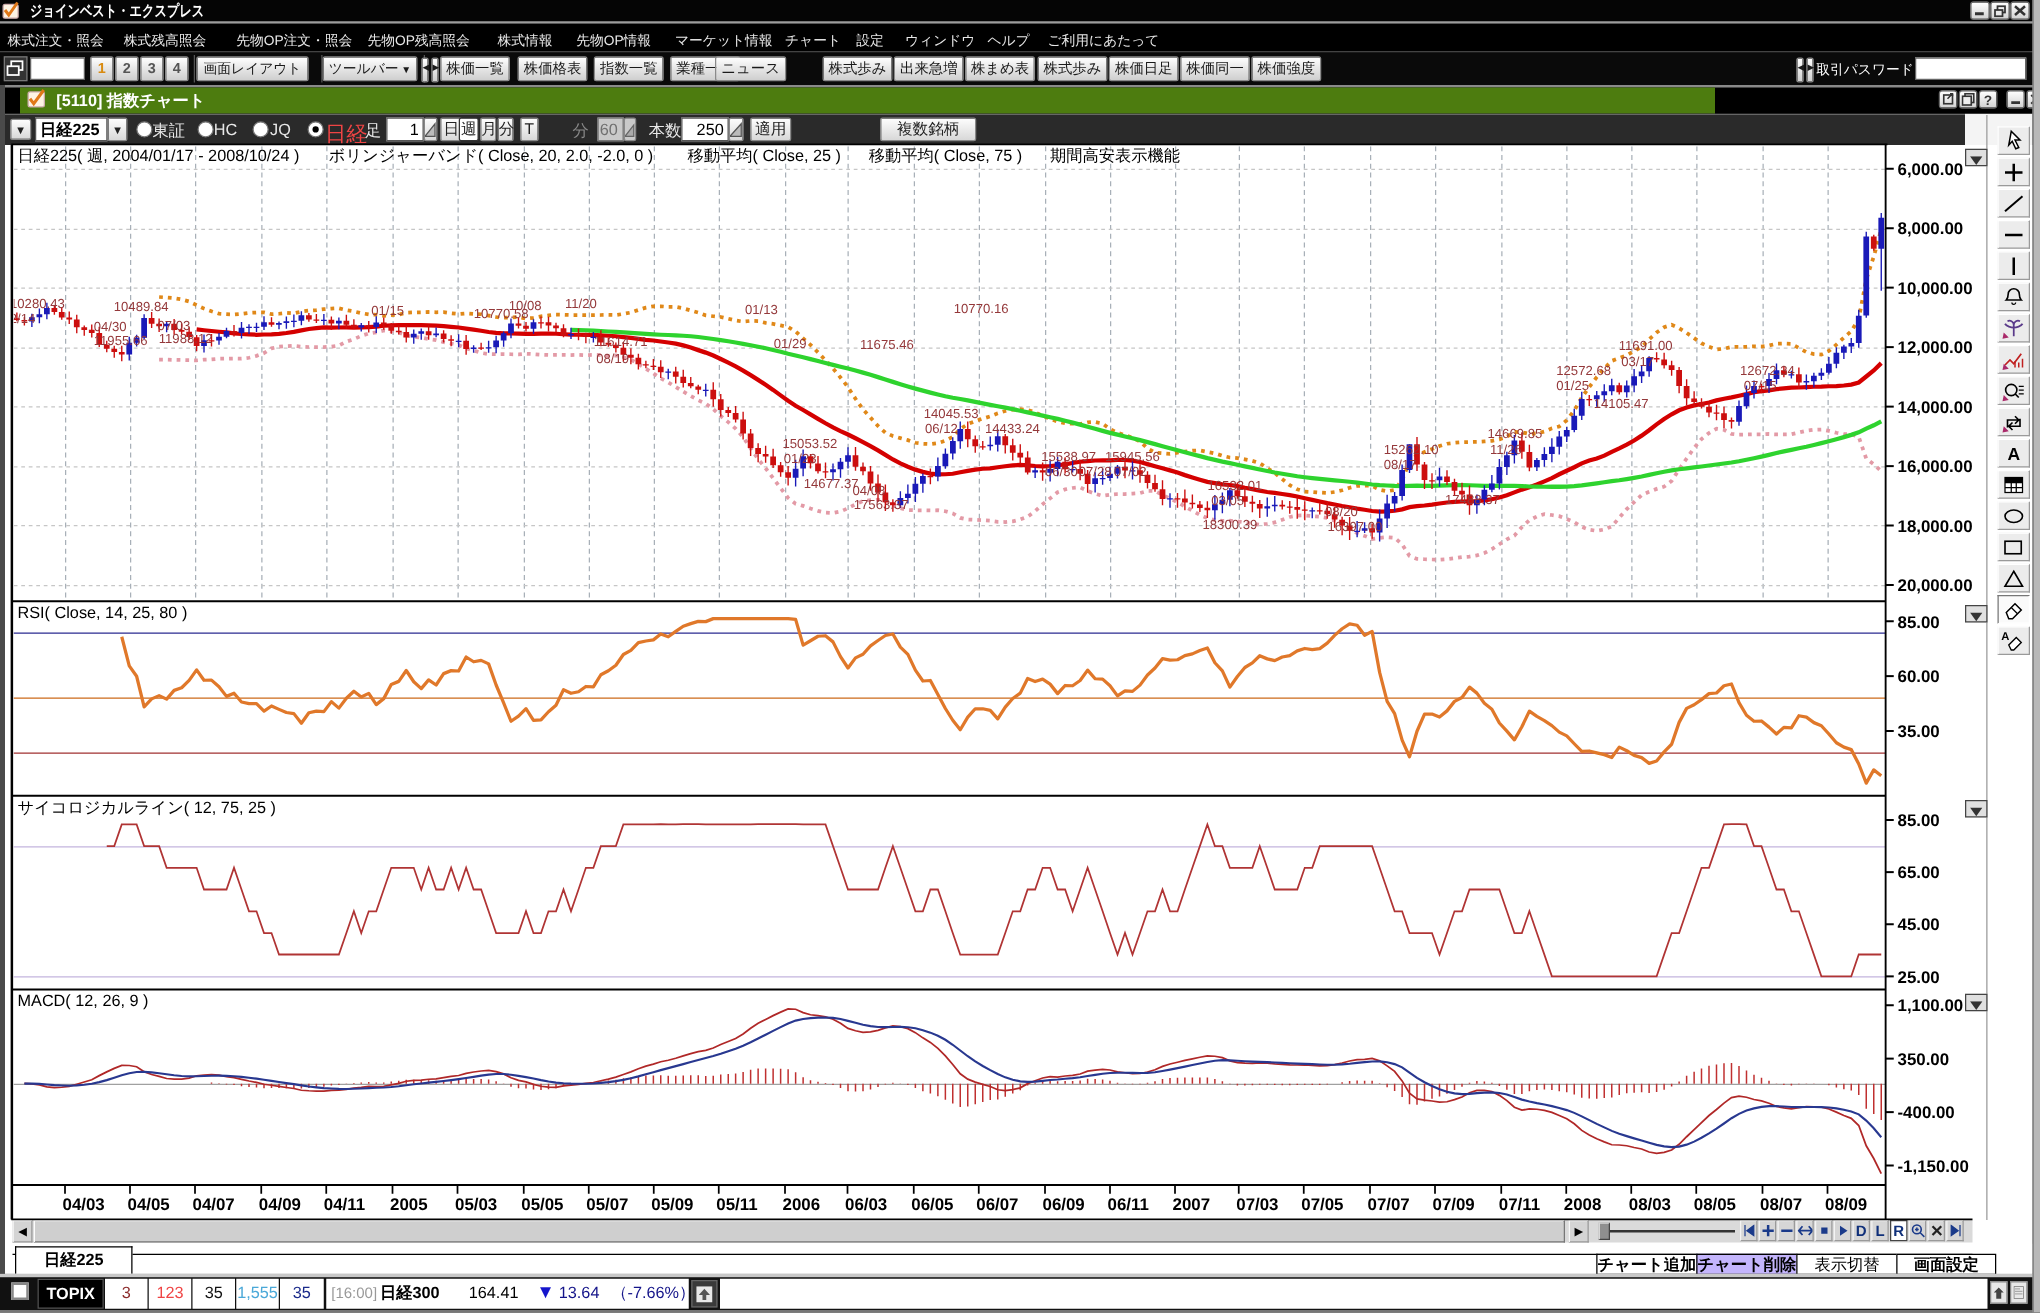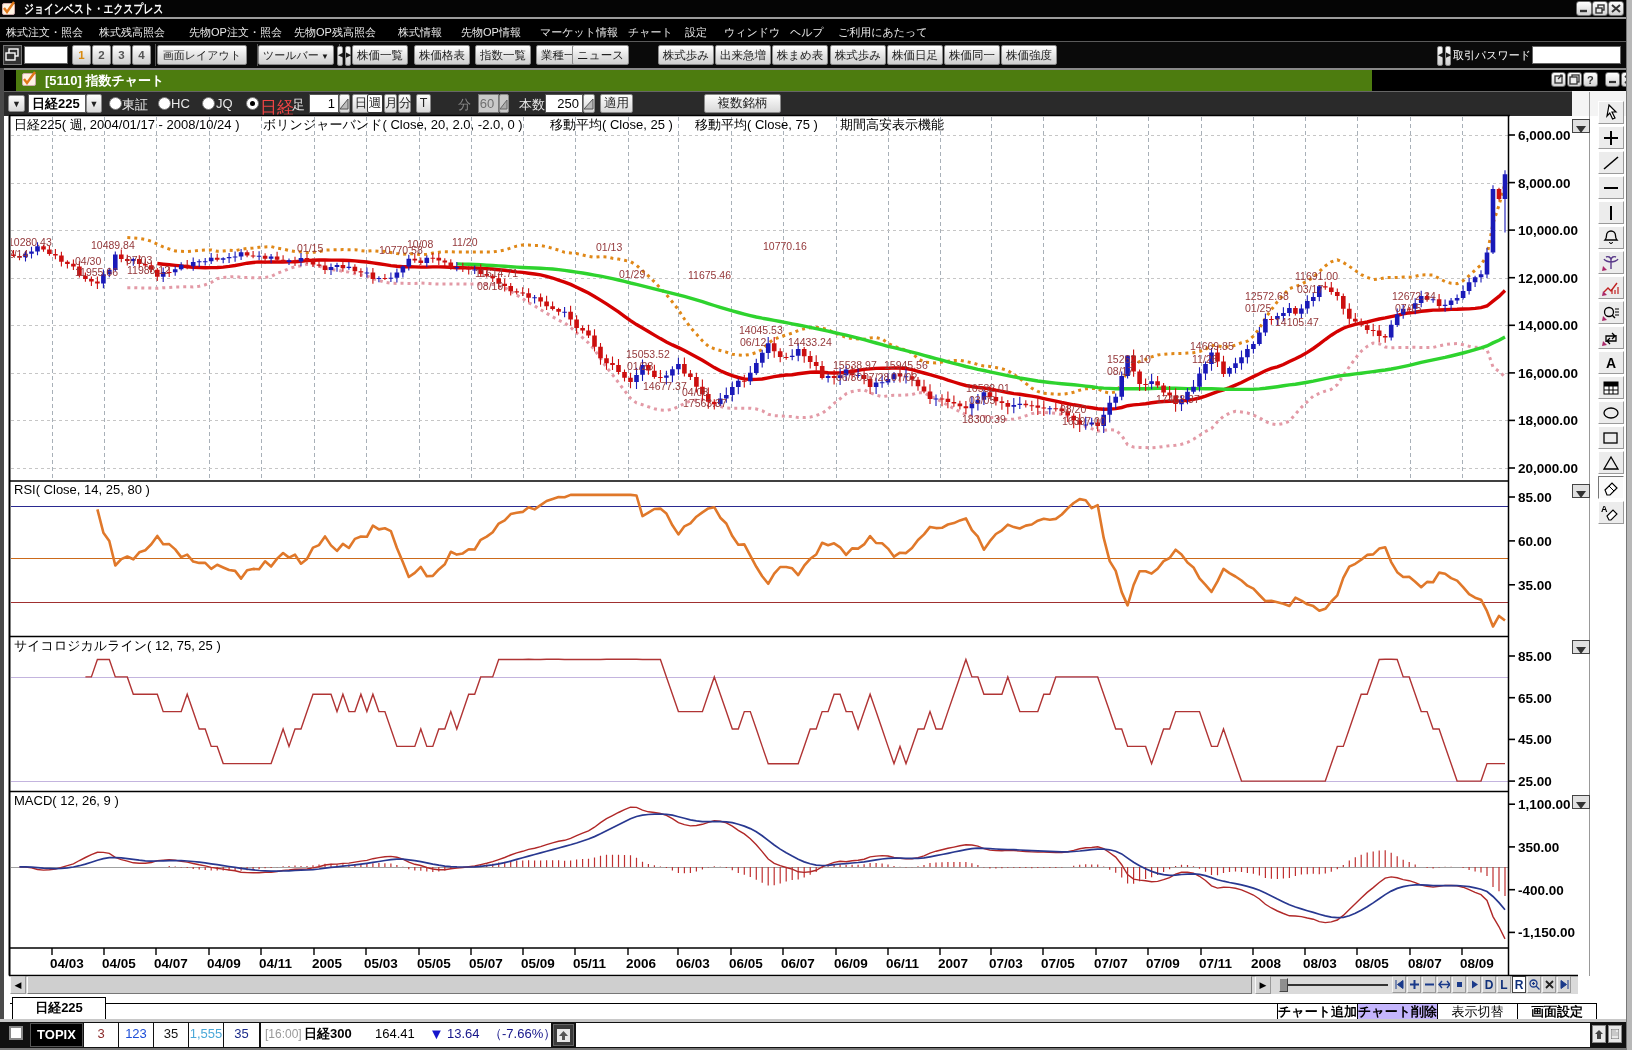--- a/index.html
+++ b/index.html
@@ -360,21 +360,21 @@
  <div style="width:80px;border:1px solid #000;border-right:none;font-size:13px;font-weight:normal;text-align:center;line-height:15px;background:#fff">表示切替</div>
  <div style="width:80px;border:1px solid #000;font-size:13px;font-weight:bold;text-align:center;line-height:15px;background:#fff">画面設定</div>
 </div>
 
 <div class="abs" style="left:0;top:1019px;width:1632px;height:3px;background:#c8c8c8"></div>
 
 <div class="abs" style="left:0;top:1022px;width:1632px;height:26px;background:#111">
  <div class="abs" style="left:9px;top:4px;width:14px;height:14px;background:#fff;border:2px solid #888"></div>
  <div class="abs" style="left:30px;top:1px;width:53px;height:24px;background:#000;border:1px solid #555;color:#fff;font-weight:bold;font-size:13px;text-align:center;line-height:22px">TOPIX</div>
  <div class="abs" style="left:84px;top:1px;width:34px;height:24px;background:#fff;color:#8b2a2a;font-size:13px;text-align:center;line-height:22px">3</div>
- <div class="abs" style="left:119px;top:1px;width:34px;height:24px;background:#fff;color:#1d4ed8;font-size:13px;text-align:center;line-height:22px">123</div>
+ <div class="abs" style="left:119px;top:1px;width:34px;height:24px;background:#fff;color:#ef4444;font-size:13px;text-align:center;line-height:22px">123</div>
  <div class="abs" style="left:154px;top:1px;width:34px;height:24px;background:#fff;color:#111;font-size:13px;text-align:center;line-height:22px">35</div>
  <div class="abs" style="left:189px;top:1px;width:34px;height:24px;background:#fff;color:#4aa8d8;font-size:13px;text-align:center;line-height:22px">1,555</div>
  <div class="abs" style="left:224px;top:1px;width:35px;height:24px;background:#fff;color:#1a2a8a;font-size:13px;text-align:center;line-height:22px">35</div>
  <div class="abs" style="left:261px;top:1px;width:290px;height:24px;background:#fff;color:#000;font-size:13px;line-height:22px">
    <span style="position:absolute;left:4px;color:#999;font-size:12px">[16:00]</span>
    <span style="position:absolute;left:43px;font-weight:bold">日経300</span>
    <span style="position:absolute;left:114px">164.41</span>
    <span style="position:absolute;left:168px;color:#1515cc;font-size:15px">▼</span>
    <span style="position:absolute;left:186px;color:#15158a">13.64</span>
    <span style="position:absolute;left:228px;color:#15158a">（-7.66%）</span>

